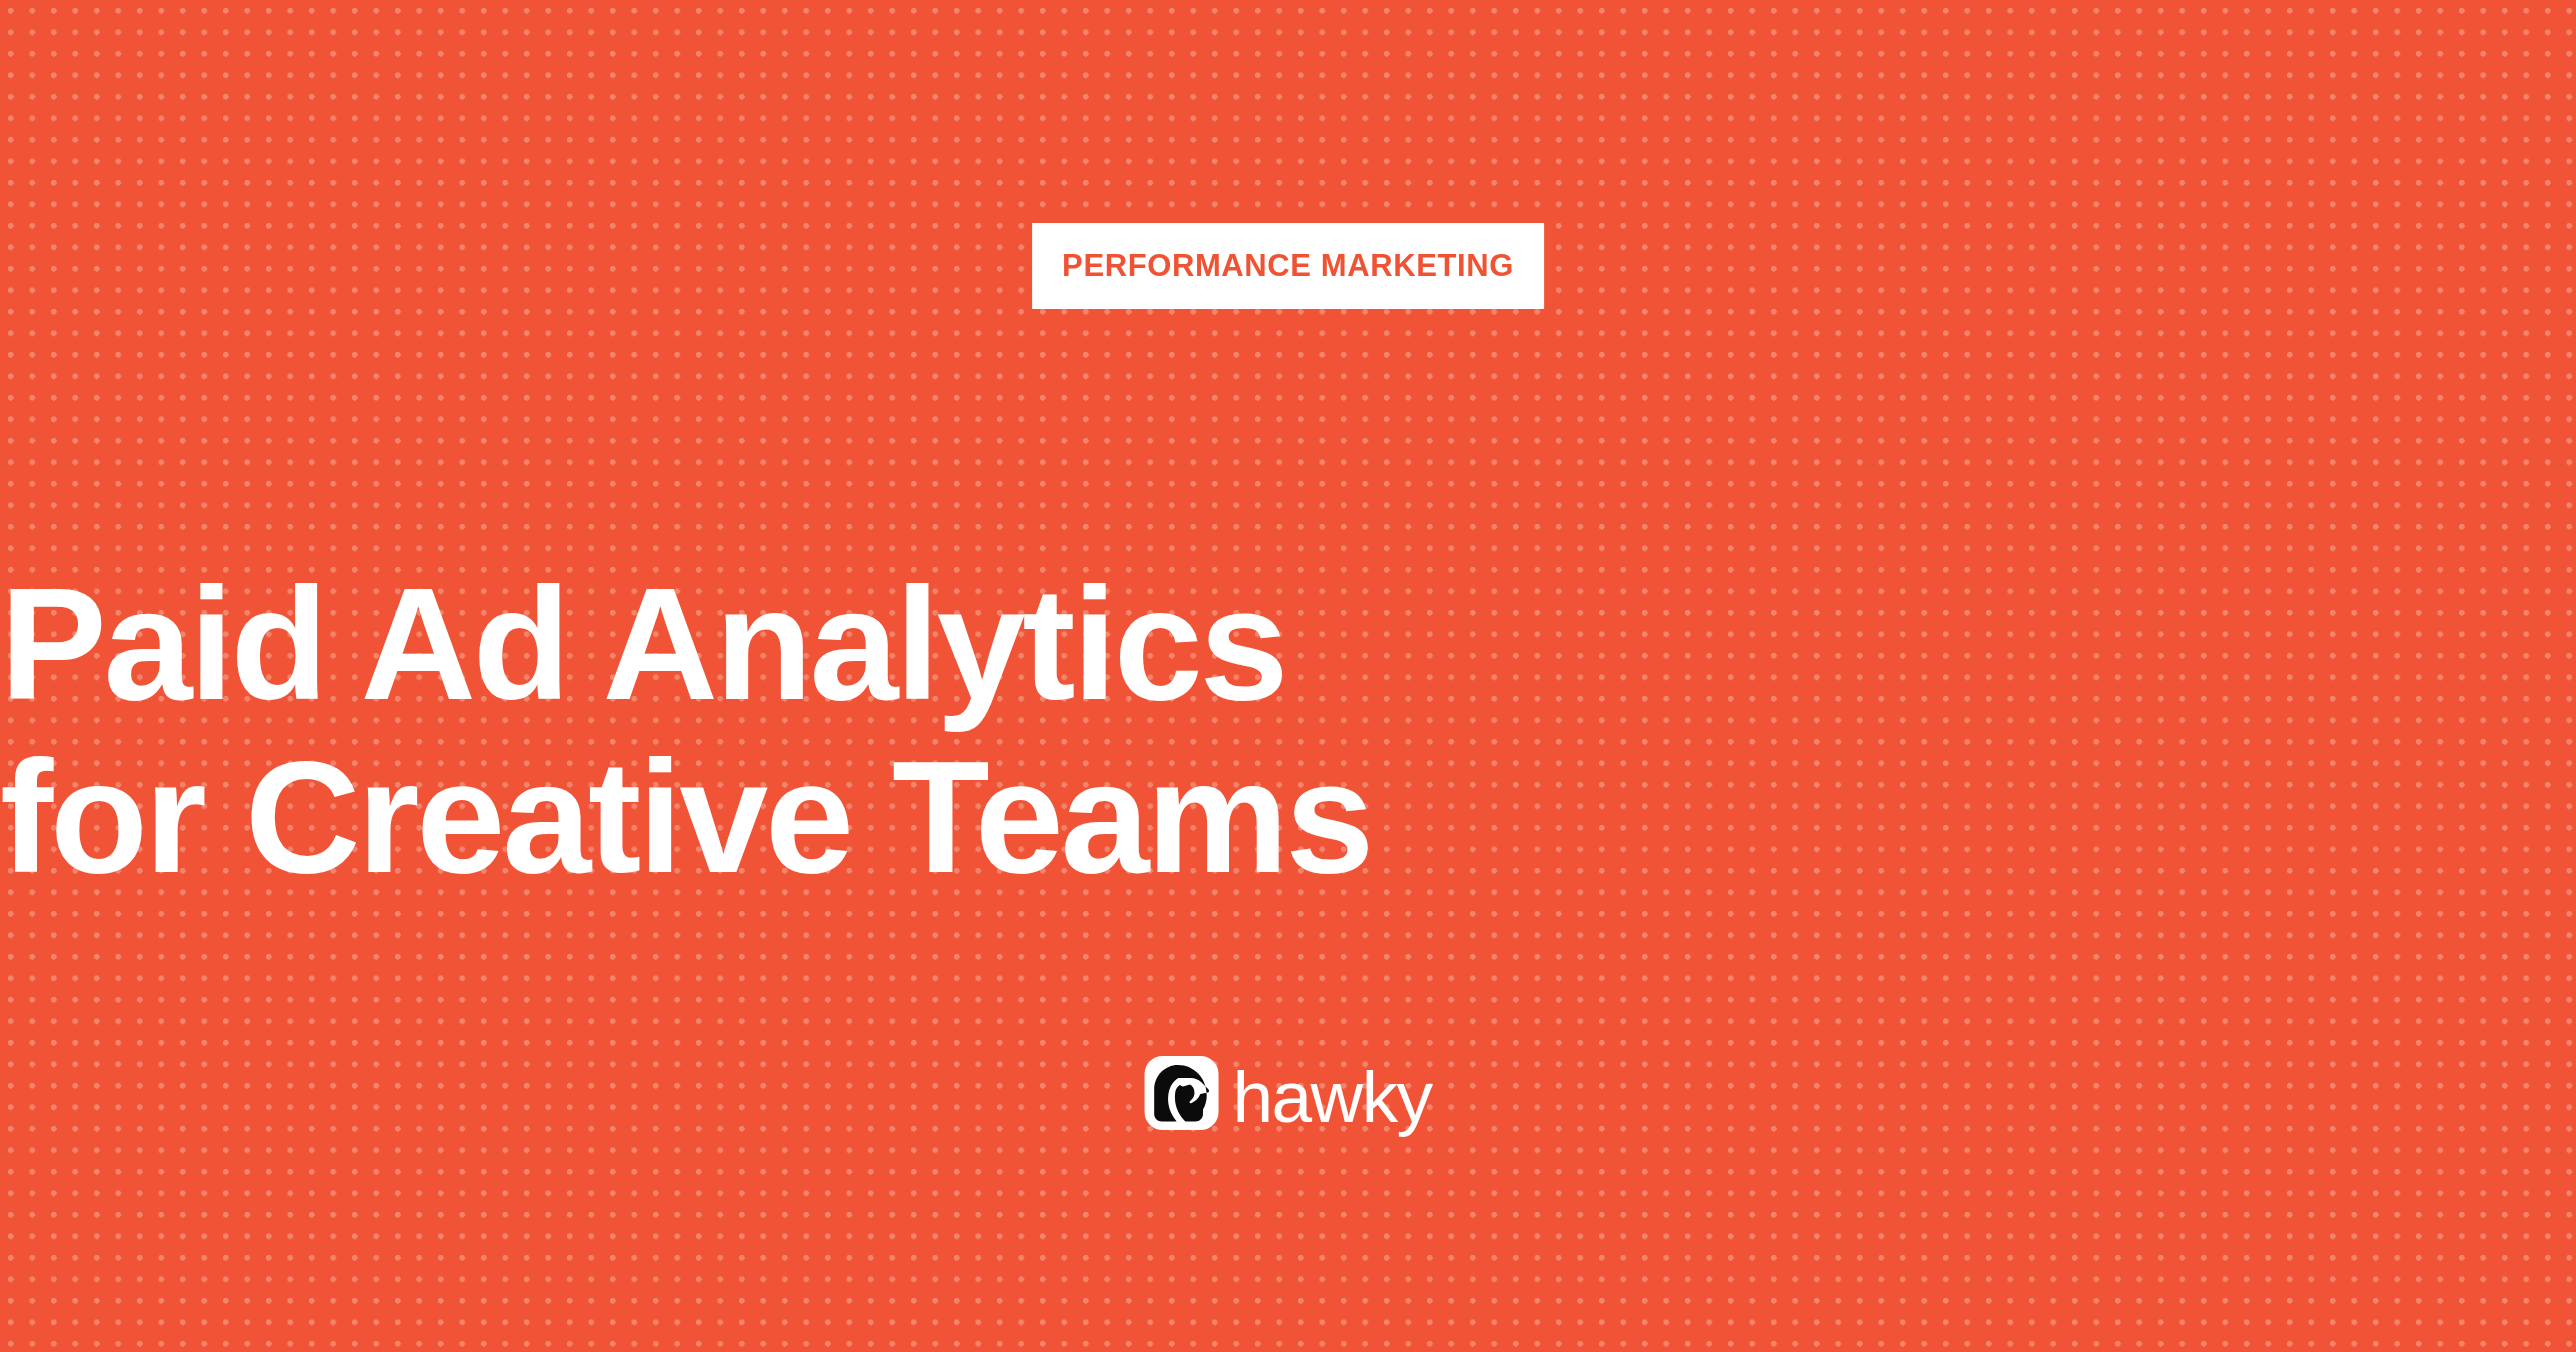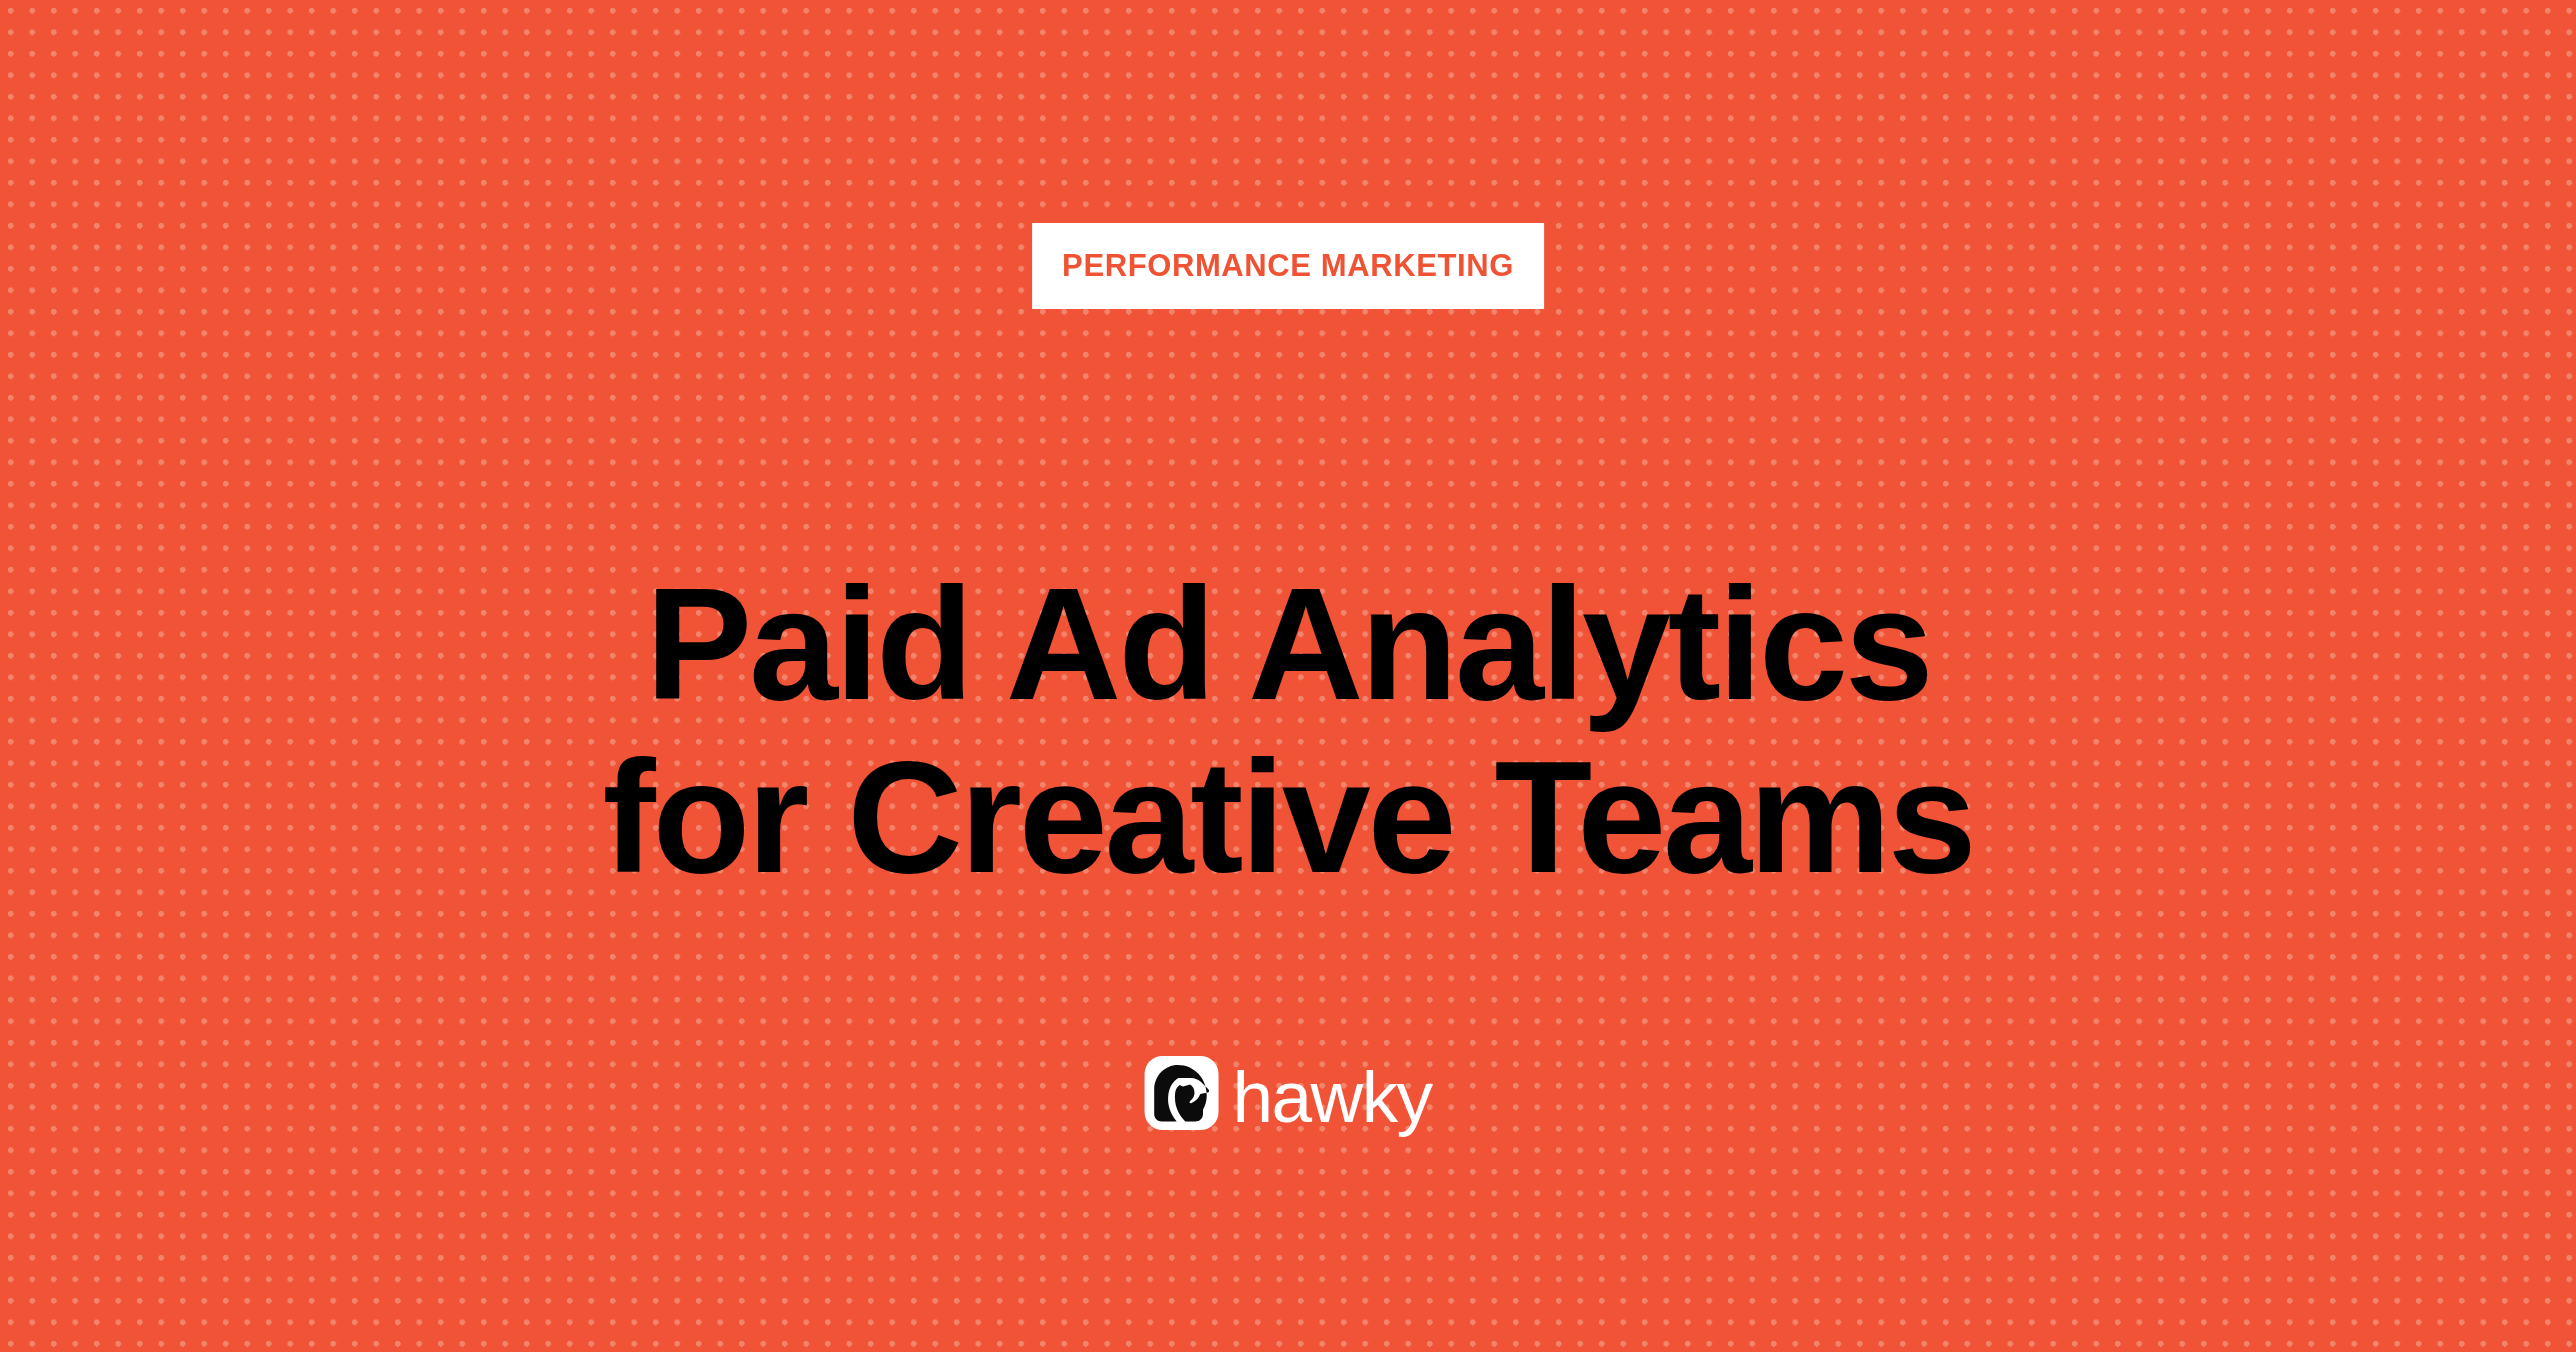--- a/index.html
+++ b/index.html
@@ -67,22 +67,22 @@
     white-space: nowrap;
     text-transform: uppercase;
   }
 
   
   #headline {
     position: absolute;
     top: 451px;
     left: 0;
     width: 100%;
-    text-align: center;
-    color: #000000;
+    text-align: left;
+    color: #ffffff;
     font-family: "Liberation Sans", sans-serif;
     font-size: 160px;
     font-weight: 700;
     line-height: 1.08;
     letter-spacing: -3.2px;
     white-space: nowrap;
   }
   #headline .hl-line {
     display: block;
   }

